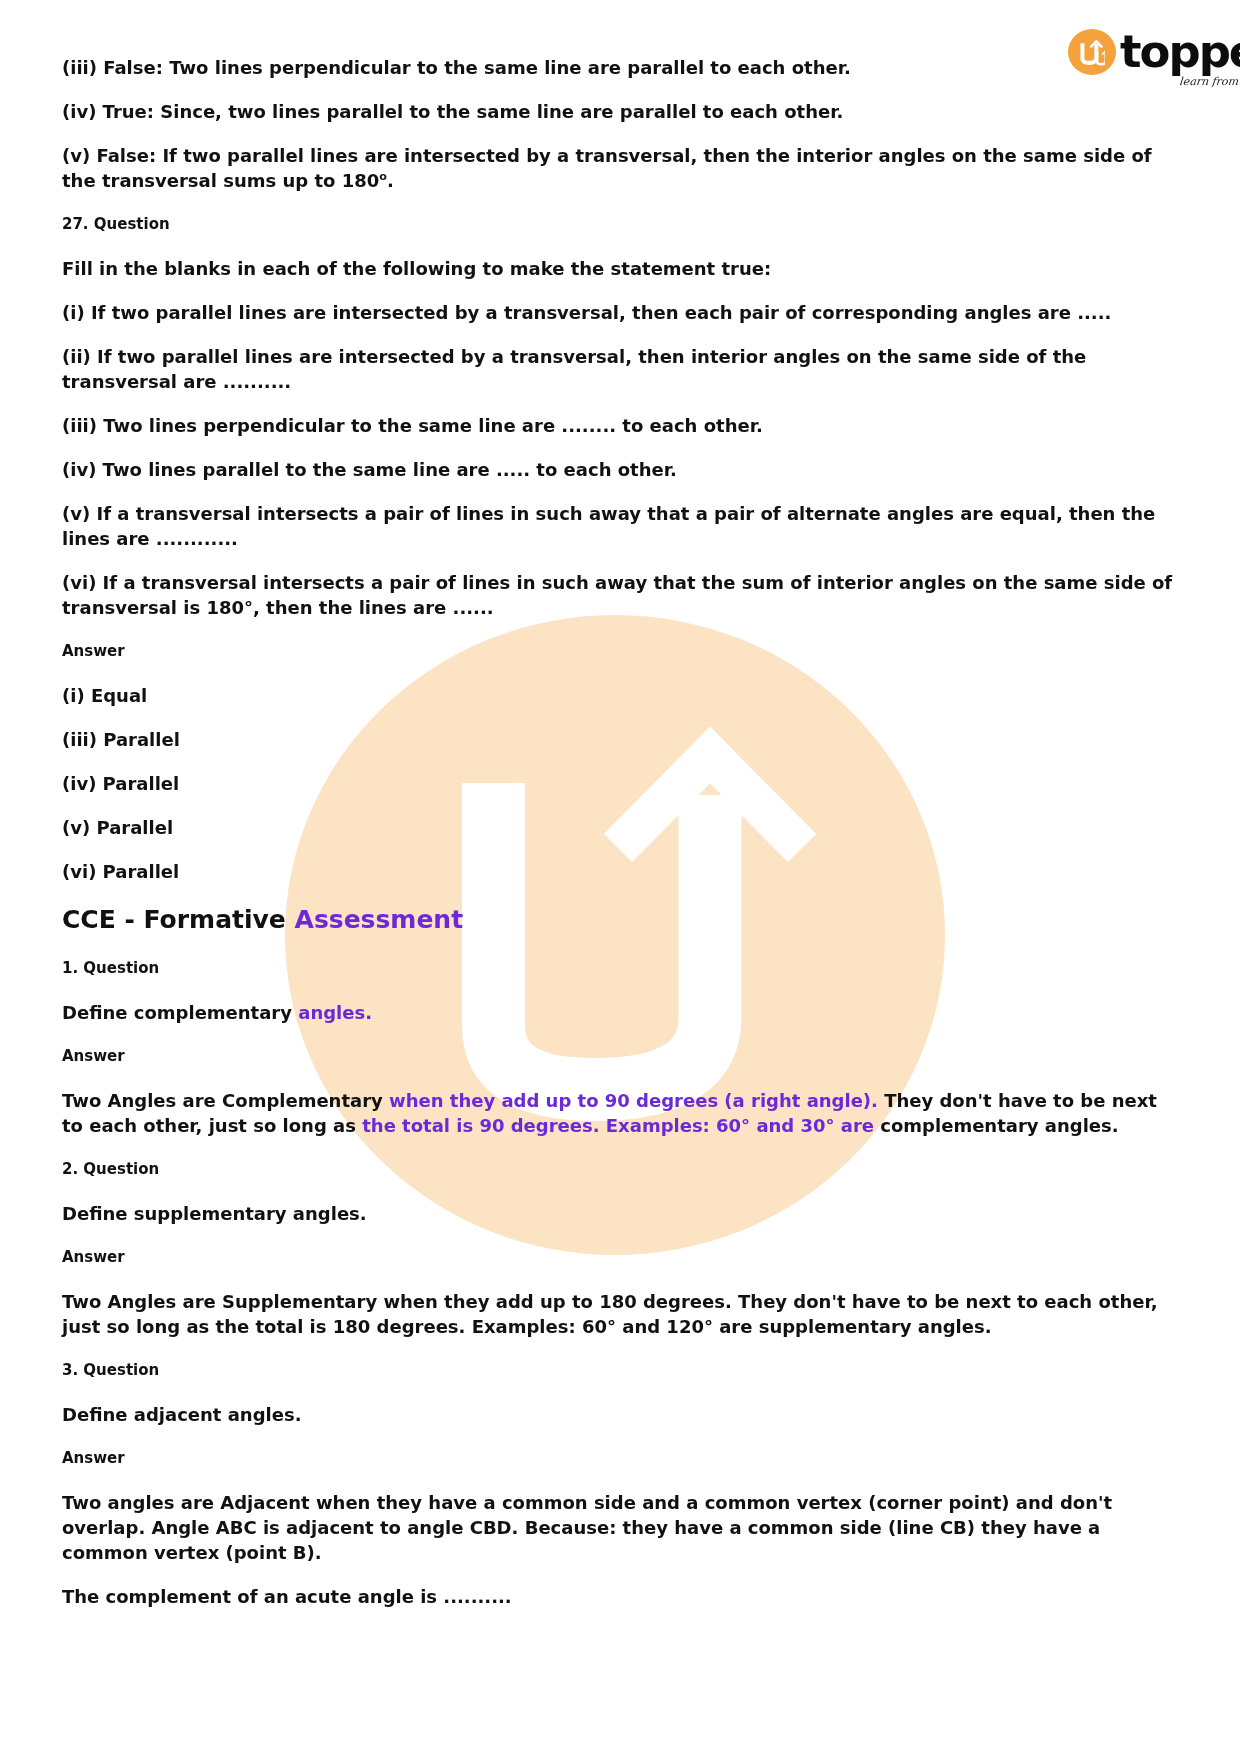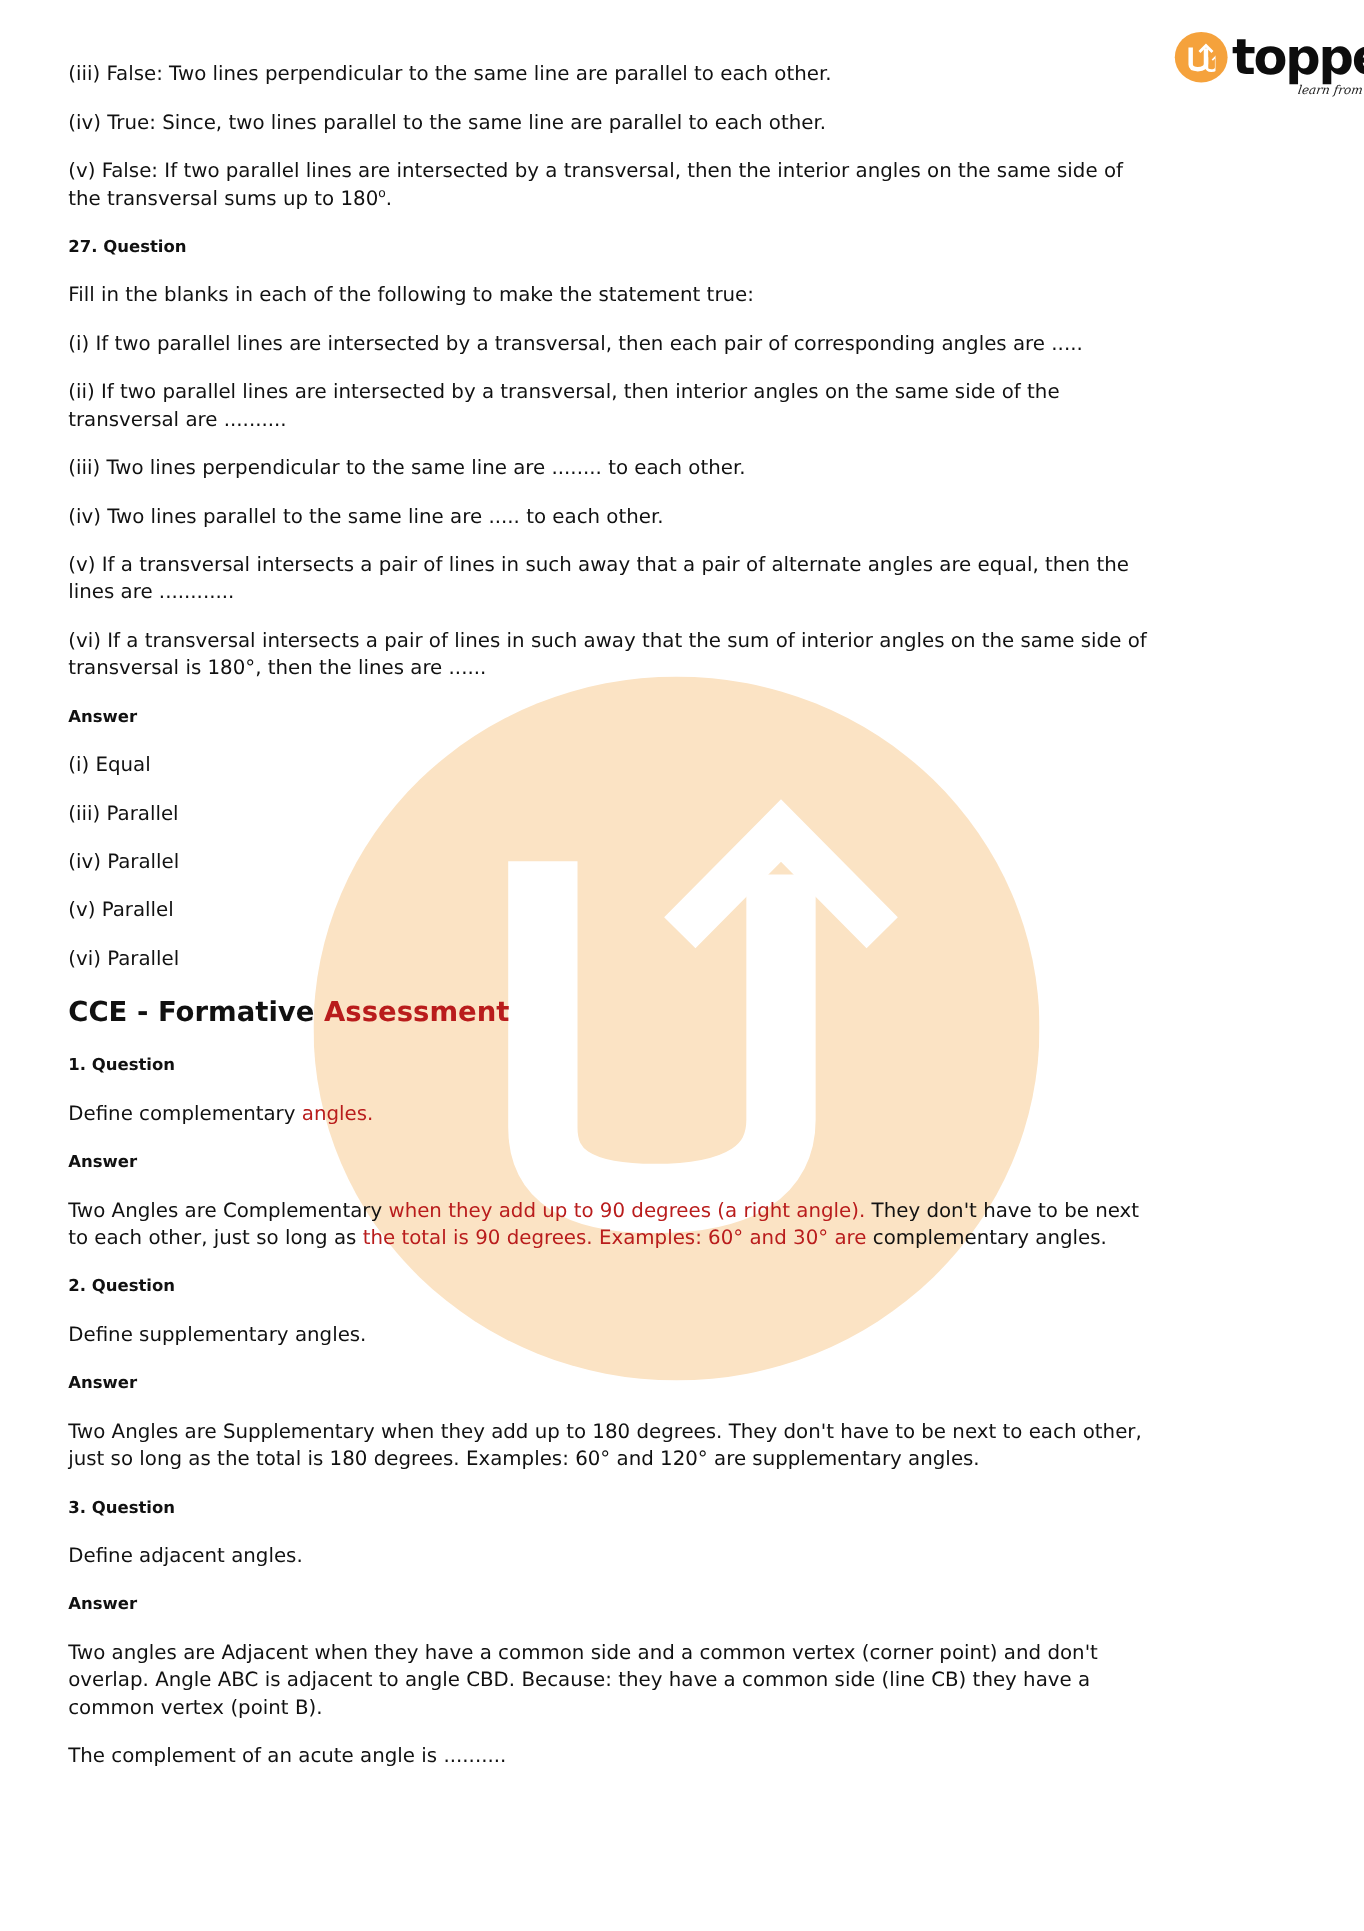--- a/index.html
+++ b/index.html
@@ -22,42 +22,42 @@
   }
 
   
   .content {
     position: absolute;
     left: 62px;
     top: 55px;
     width: 1130px;
     z-index: 1;
   }
-  .content p { white-space: pre-line; }
+  .content p { white-space: pre-line; font-weight: bold; }
   p.body {
     font-size: 18px;
     line-height: 25px;
     margin: 0 0 19px 0;
     color: #111111;
   }
   p.qhead {
     font-size: 15px;
     line-height: 25px;
     font-weight: bold;
     margin: 0 0 19px 0;
     color: #111111;
   }
   p.section {
     font-size: 25px;
     line-height: 34px;
     font-weight: bold;
     margin: 0 0 19px 0;
     color: #111111;
   }
-  .wm { color: #b91c1c; }
+  .wm { color: #6d28d9; }
   sup { font-size: 0.62em; line-height: 0; }
 
   
   .logo {
     position: absolute;
     left: 1062px;
     top: 18px;
     width: 222px;
     height: 74px;
     z-index: 2;

